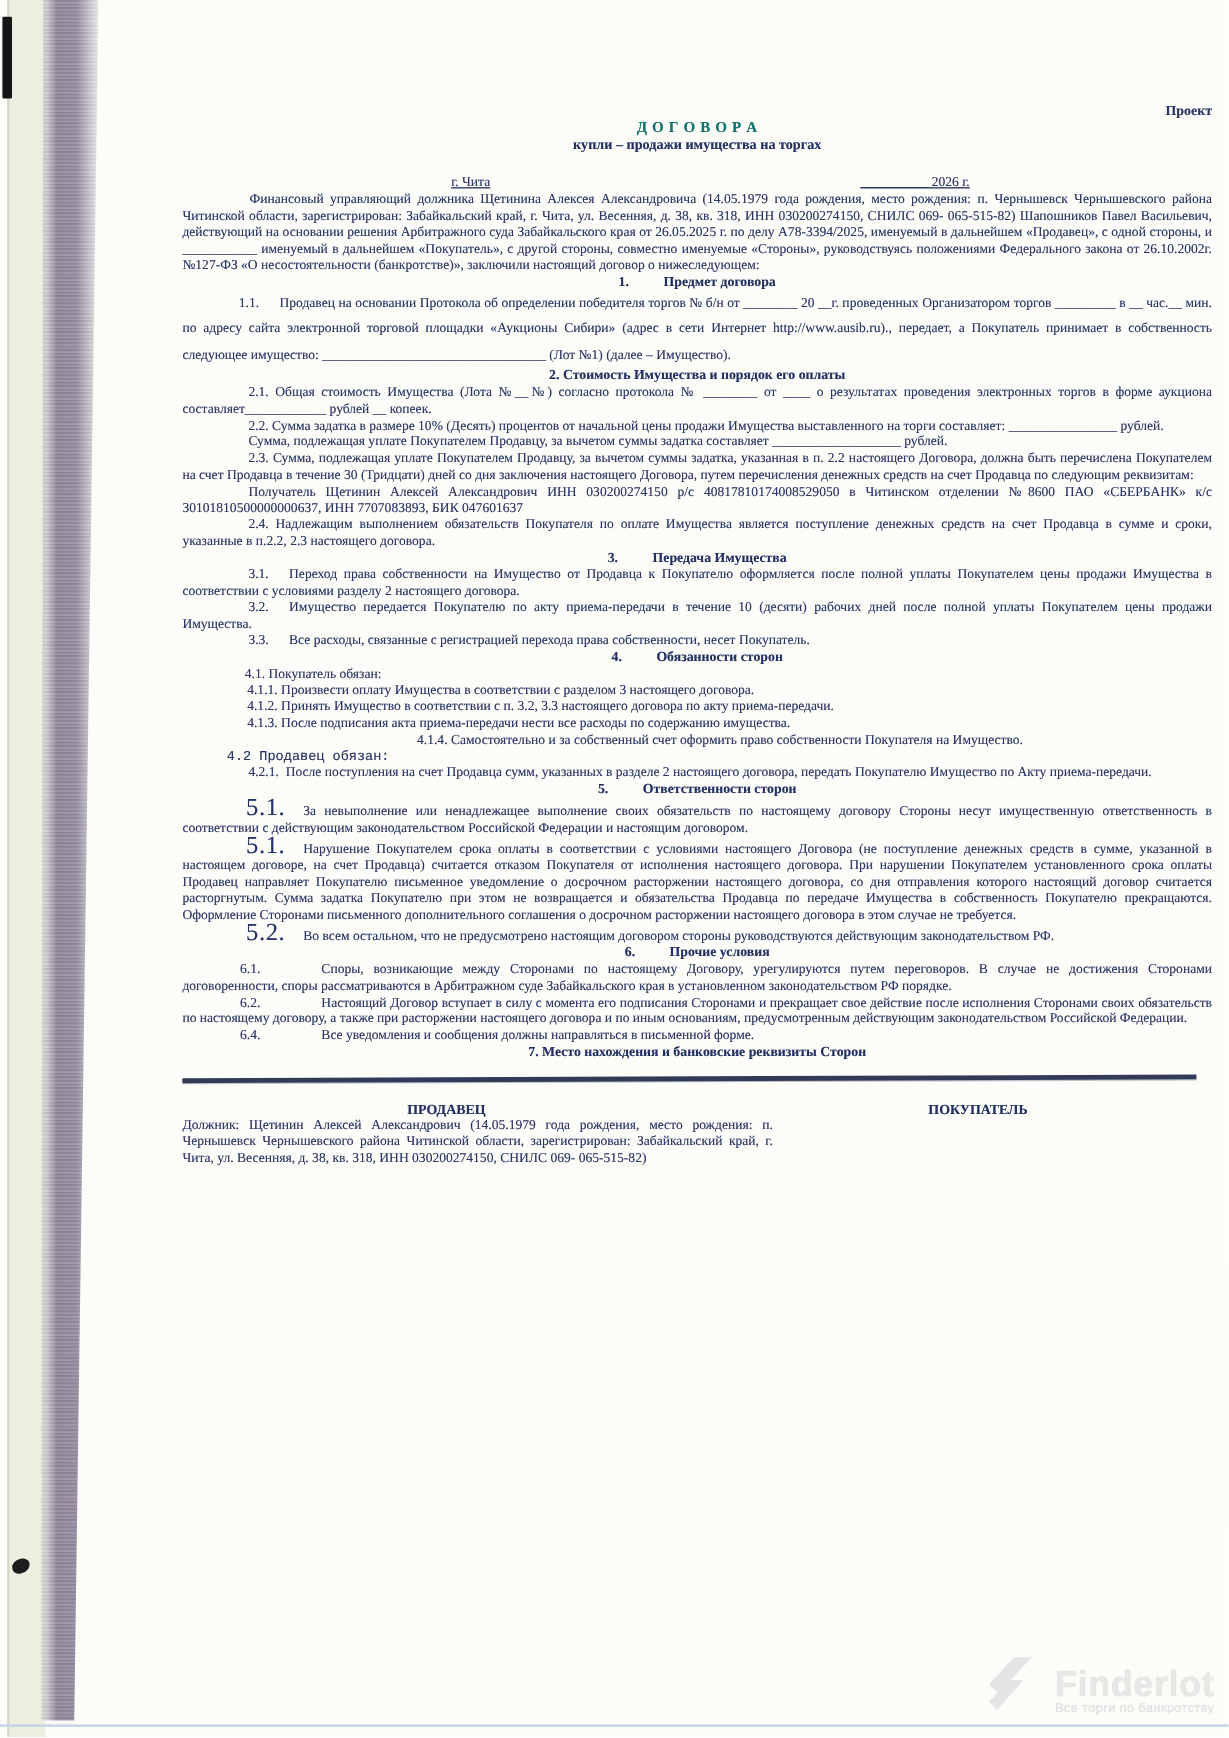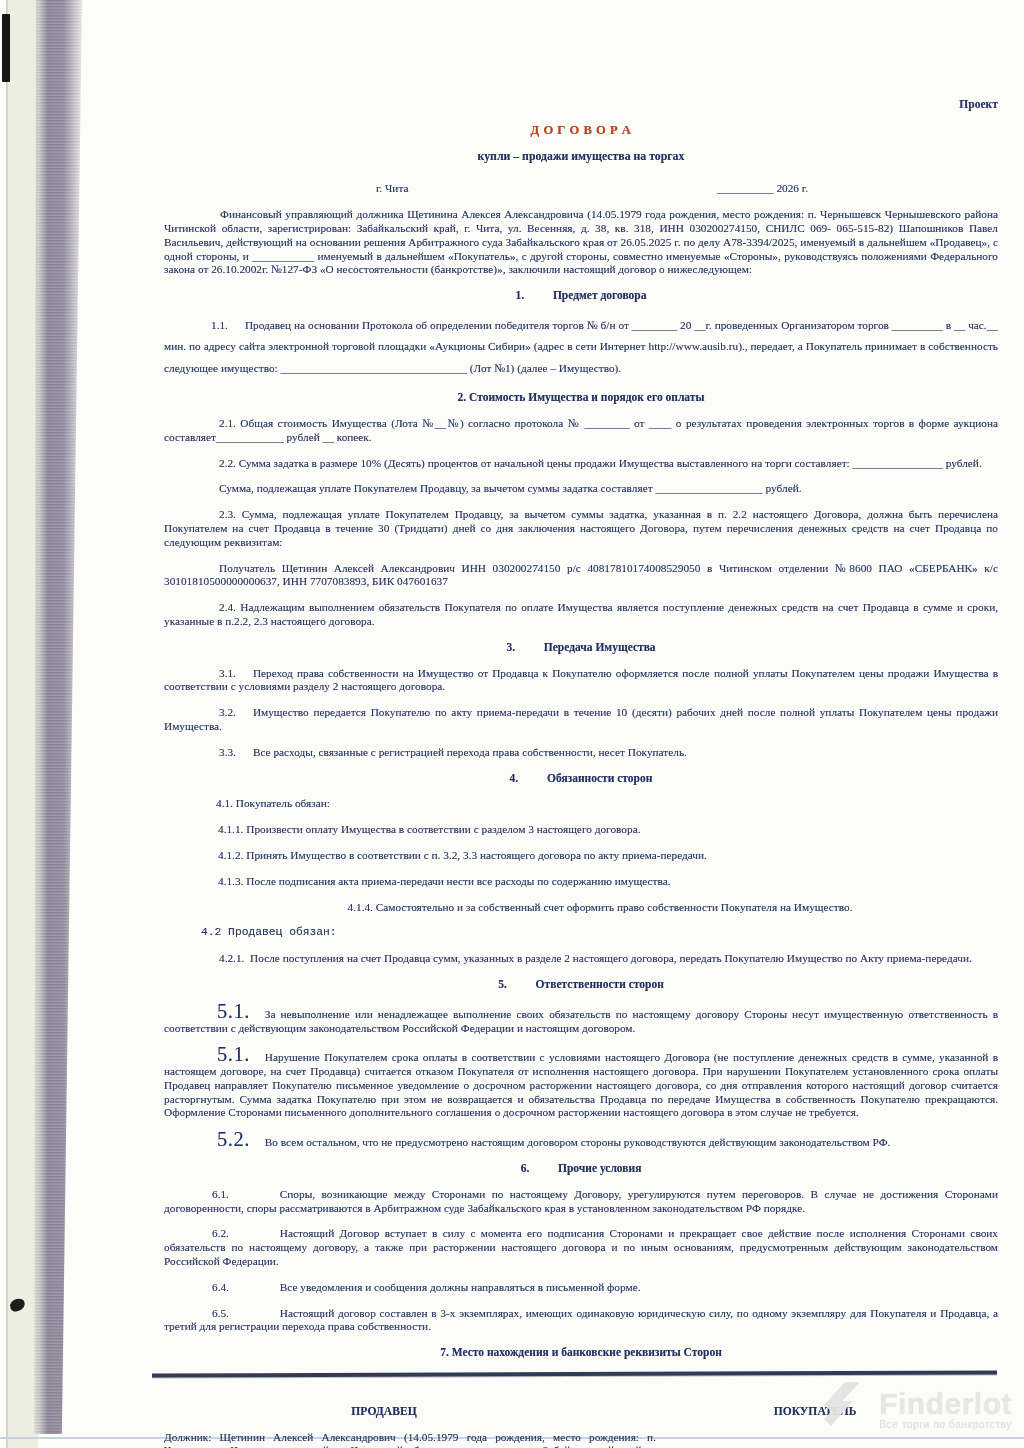--- a/index.html
+++ b/index.html
@@ -26,25 +26,25 @@
   .mark-blob   { position: absolute; left: 10px; top: 1299px; width: 15px; height: 12px; background: #1d1d1d;
                  border-radius: 55% 45% 60% 40%; transform: rotate(-14deg); }
   .bottom-line { position: absolute; left: 0; top: 1437px; width: 1024px; height: 2px; background: #c3d2e4; }
 
   
   .content {
     position: absolute; left: 152px; top: 86px; width: 858px;
     font-size: 11.3px; line-height: 13.8px;
     text-shadow: 0 0 0.4px rgba(42,55,102,0.45);
   }
-  .content p { margin: 12px; }
+  .content p { margin: 0; }
   .stamp    { text-align: right; font-weight: bold; font-size: 11.6px; }
-  .title    { text-align: center; font-weight: bold; font-size: 12.6px; letter-spacing: 0.5px; margin-top: 2px; color: #c2410c; }
+  .title    { text-align: center; font-weight: bold; font-size: 12.6px; letter-spacing: 0.5px; margin-top: 2px; color: #0f766e; }
   .subtitle { text-align: center; font-weight: bold; font-size: 11.8px; margin-top: 1px; color: #223063; }
-  .cityrow  { display: flex; justify-content: space-between; margin-top: 19px; padding-left: 224px; padding-right: 202px; white-space: nowrap; }
+  .cityrow  { display: flex; justify-content: space-between; margin-top: 19px; padding-left: 224px; padding-right: 202px; white-space: nowrap; text-decoration: underline; }
   .intro    { margin-top: 11px; text-align: justify; text-indent: 56px; }
 
   .h  { text-align: center; font-weight: bold; font-size: 11.5px; color: #223063; margin: 9px 0 7px; }
   .h1m { margin: 9px 0 9px; text-align: center; }
 
   .sec1p { line-height: 21.4px; text-align: justify; text-indent: 47px; }
   .jp    { text-align: justify; text-indent: 55px; }
   .li    { text-align: left; }
   .pl52  { padding-left: 52px; }
   .pl54  { padding-left: 54px; }
@@ -125,21 +125,20 @@
 
     <p class="h">5.   Ответственности сторон</p>
     <p class="bigp"><span class="bignum">5.1.</span><span>За невыполнение или ненадлежащее выполнение своих обязательств по настоящему договору Стороны несут имущественную ответственность в соответствии с действующим законодательством Российской Федерации и настоящим договором.</span></p>
     <p class="bigp"><span class="bignum">5.1.</span><span>Нарушение Покупателем срока оплаты в соответствии с условиями настоящего Договора (не поступление денежных средств в сумме, указанной в настоящем договоре, на счет Продавца) считается отказом Покупателя от исполнения настоящего договора. При нарушении Покупателем установленного срока оплаты Продавец направляет Покупателю письменное уведомление о досрочном расторжении настоящего договора, со дня отправления которого настоящий договор считается расторгнутым. Сумма задатка Покупателю при этом не возвращается и обязательства Продавца по передаче Имущества в собственность Покупателю прекращаются. Оформление Сторонами письменного дополнительного соглашения о досрочном расторжении настоящего договора в этом случае не требуется.</span></p>
     <p class="bigp"><span class="bignum">5.2.</span><span>Во всем остальном, что не предусмотрено настоящим договором стороны руководствуются действующим законодательством РФ.</span></p>
 
     <p class="h">6.   Прочие условия</p>
     <p class="s6p">6.1.     Споры, возникающие между Сторонами по настоящему Договору, урегулируются путем переговоров. В случае не достижения Сторонами договоренности, споры рассматриваются в Арбитражном суде Забайкальского края в установленном законодательством РФ порядке.</p>
     <p class="s6p">6.2.     Настоящий Договор вступает в силу с момента его подписания Сторонами и прекращает свое действие после исполнения Сторонами своих обязательств по настоящему договору, а также при расторжении настоящего договора и по иным основаниям, предусмотренным действующим законодательством Российской Федерации.</p>
     <p class="s6p">6.4.     Все уведомления и сообщения должны направляться в письменной форме.</p>
-    <p class="s6p">6.5.     Настоящий договор составлен в 3-х экземплярах, имеющих одинаковую юридическую силу, по одному экземпляру для Покупателя и Продавца, а третий для регистрации перехода права собственности.</p>
 
     <p class="h h7">7. Место нахождения и банковские реквизиты Сторон</p>
 
     <div class="rule"></div>
 
     <div class="sigrow">
       <div class="sig-left">
         <p class="sig-title">ПРОДАВЕЦ</p>
         <p class="sig-details">Должник: Щетинин Алексей Александрович (14.05.1979 года рождения, место рождения: п. Чернышевск Чернышевского района Читинской области, зарегистрирован: Забайкальский край, г. Чита, ул. Весенняя, д. 38, кв. 318, ИНН 030200274150, СНИЛС 069- 065-515-82)</p>
       </div>

